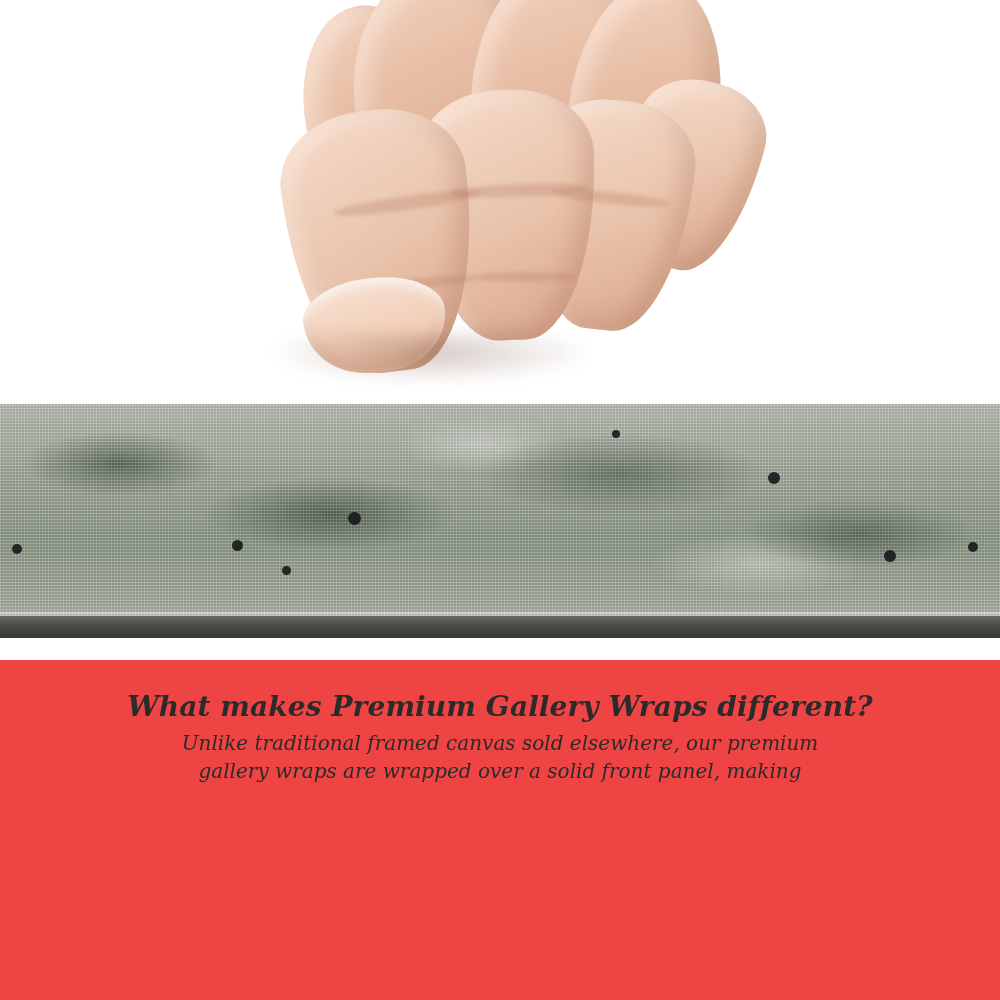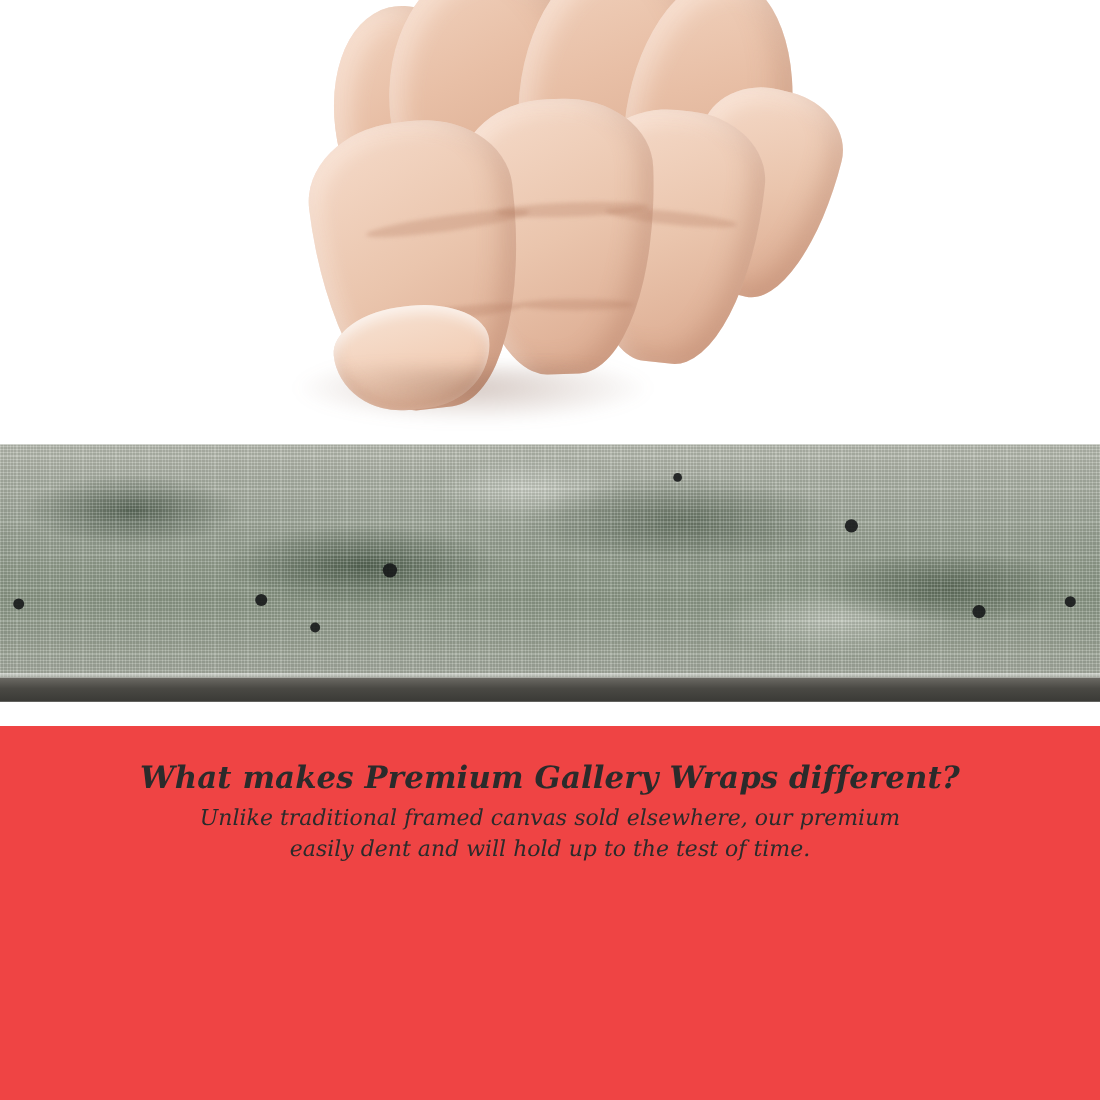--- a/index.html
+++ b/index.html
@@ -212,17 +212,17 @@
       <div class="speck" style="left:612px; top:26px; width:8px; height:8px;"></div>
     </div>
     <div class="edge-hi"></div>
     <div class="bottom-edge"></div>
   </div>
 
   <div class="caption">
     <h2>What makes Premium Gallery Wraps different?</h2>
     <p>
       <span class="line">Unlike traditional framed canvas sold elsewhere, our premium</span>
-      <span class="line">easily dent and will hold up to the test of time.</span>
+      <span class="line">gallery wraps are wrapped over a solid front panel, making</span>
     </p>
   </div>
 
 </div>
 
 </body></html>

